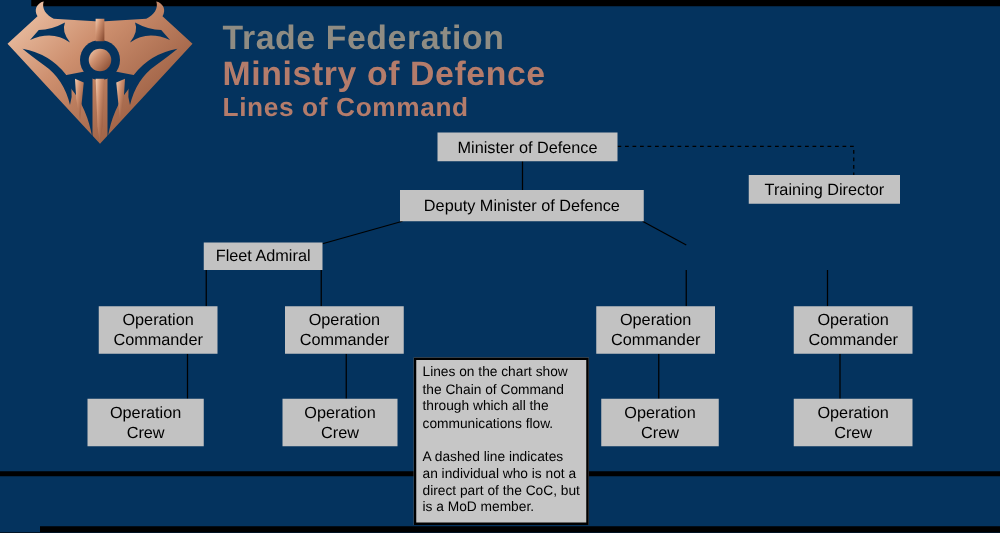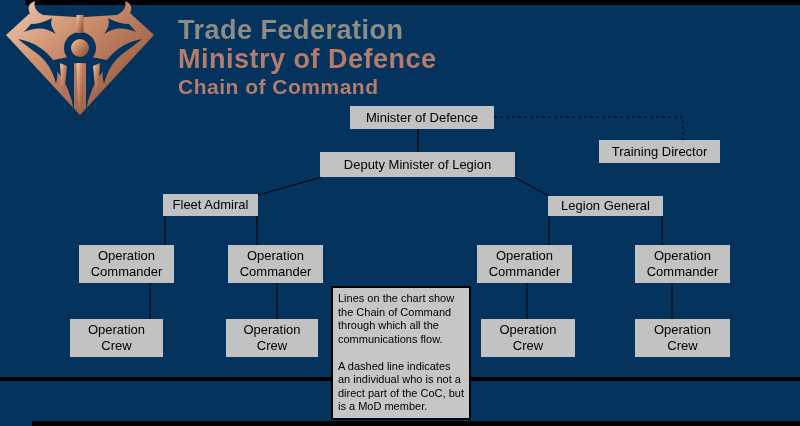--- a/index.html
+++ b/index.html
@@ -78,27 +78,26 @@
       <circle cx="76" cy="47" r="9"></circle>
       <path d="M72.5 14 H79.5 V32 H72.5 Z"></path>
       <path d="M72.5 62 L79.5 62 L78 100 L76 114 L74 100 Z"></path>
       <path d="M56 62 L63 65 L60 95 L57 78 Z"></path>
       <path d="M96 62 L89 65 L92 95 L95 78 Z"></path>
     </g>
   </svg>
 
   <div class="title-line title-dept">Ministry of Defence</div>
   <div class="title-line title-org">Trade Federation</div>
-  <div class="title-line title-sub">Chain of Command</div>
+  <div class="title-line title-sub">Lines of Command</div>
 
   <div class="node" style="left:350px;top:106px;width:144px;height:23px">Minister of Defence</div>
   <div class="node" style="left:599px;top:140px;width:121px;height:23px">Training Director</div>
-  <div class="node" style="left:320px;top:152px;width:195px;height:25px">Deputy Minister of Legion</div>
+  <div class="node" style="left:320px;top:152px;width:195px;height:25px">Deputy Minister of Defence</div>
   <div class="node" style="left:163px;top:194px;width:95px;height:22px">Fleet Admiral</div>
-  <div class="node" style="left:548px;top:196px;width:115px;height:20px">Legion General</div>
 
   <div class="node" style="left:79px;top:245px;width:95px;height:38px">Operation Commander</div>
   <div class="node" style="left:228px;top:245px;width:95px;height:38px">Operation Commander</div>
   <div class="node" style="left:477px;top:245px;width:95px;height:38px">Operation Commander</div>
   <div class="node" style="left:635px;top:245px;width:95px;height:38px">Operation Commander</div>
 
   <div class="node" style="left:70px;top:319px;width:93px;height:38px">Operation Crew</div>
   <div class="node" style="left:226px;top:319px;width:92px;height:38px">Operation Crew</div>
   <div class="node" style="left:481px;top:319px;width:94px;height:38px">Operation Crew</div>
   <div class="node" style="left:635px;top:319px;width:95px;height:38px">Operation Crew</div>

